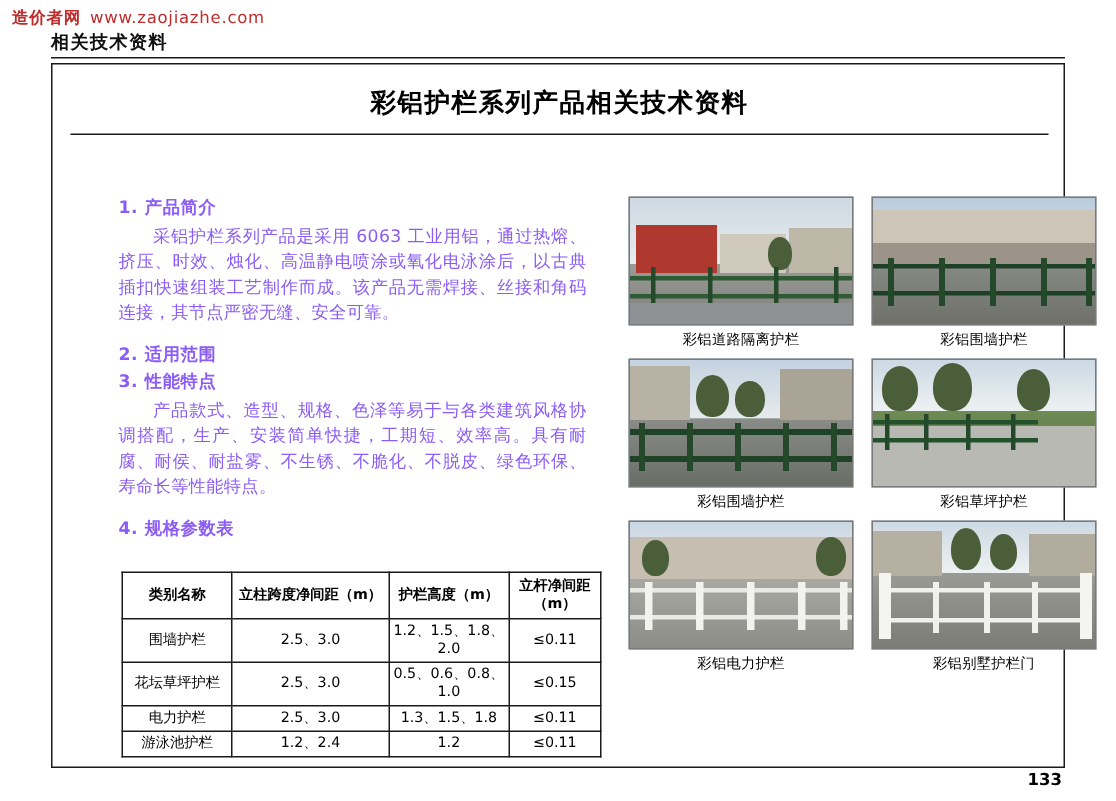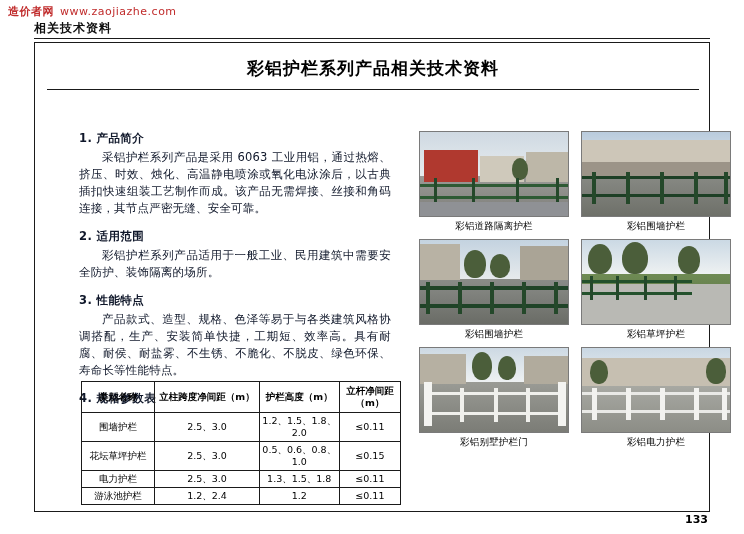--- a/index.html
+++ b/index.html
@@ -84,21 +84,21 @@
     width: 652px;
     border-top: 1px solid #1a1a1a;
   }
 
   
   .left-col {
     position: absolute;
     left: 44px;
     top: 88px;
     width: 312px;
-    color: #0f172a;
+    color: #8b5cf6;
   }
   .sec-head {
     font-size: 11.5px;
     font-weight: bold;
     margin: 0 0 3px 0;
     letter-spacing: 0.4px;
   }
   .sec-body {
     font-size: 11.5px;
     line-height: 17px;
@@ -209,21 +209,20 @@
 
   <div class="doc-box">
     <div class="doc-title">彩铝护栏系列产品相关技术资料</div>
     <div class="title-rule"></div>
 
     <div class="left-col">
       <p class="sec-head">1. 产品简介</p>
       <p class="sec-body">采铝护栏系列产品是采用 6063 工业用铝，通过热熔、挤压、时效、烛化、高温静电喷涂或氧化电泳涂后，以古典插扣快速组装工艺制作而成。该产品无需焊接、丝接和角码连接，其节点严密无缝、安全可靠。</p>
 
       <p class="sec-head">2. 适用范围</p>
-      <p class="sec-body">彩铝护栏系列产品适用于一般工业、民用建筑中需要安全防护、装饰隔离的场所。</p>
 
       <p class="sec-head">3. 性能特点</p>
       <p class="sec-body">产品款式、造型、规格、色泽等易于与各类建筑风格协调搭配，生产、安装简单快捷，工期短、效率高。具有耐腐、耐侯、耐盐雾、不生锈、不脆化、不脱皮、绿色环保、寿命长等性能特点。</p>
 
       <p class="sec-head">4. 规格参数表</p>
     </div>
 
     <div class="spec-wrap">
       <table class="spec">
         <thead>
@@ -337,53 +336,53 @@
             <div class="post" style="left:62px;top:36px;width:3px;height:24px;"></div>
             <div class="post" style="left:92px;top:36px;width:3px;height:24px;"></div>
           </div>
           <div class="pcap">彩铝草坪护栏</div>
         </div>
       </div>
 
       <div class="prow">
         <div class="pcell">
           <div class="pimg">
+            <div class="sky" style="background:linear-gradient(#c9d7e3,#edf0f1);height:44%;"></div>
+            <div class="ground" style="background:linear-gradient(#a8a9a3,#8c8d86);height:56%;"></div>
+            <div class="bldg" style="left:0;top:10px;width:150px;height:28px;background:#c6bfb1;"></div>
+            <div class="tree" style="left:8px;top:12px;width:18px;height:24px;"></div>
+            <div class="tree" style="left:124px;top:10px;width:20px;height:26px;"></div>
+            <div class="fence-bar" style="left:0;top:44px;width:150px;height:3px;background:#e9e9e6;"></div>
+            <div class="fence-bar" style="left:0;top:62px;width:150px;height:3px;background:#e9e9e6;"></div>
+            <div class="post" style="left:10px;top:40px;width:5px;height:32px;background:#f2f2ef;"></div>
+            <div class="post" style="left:44px;top:40px;width:5px;height:32px;background:#f2f2ef;"></div>
+            <div class="post" style="left:78px;top:40px;width:5px;height:32px;background:#f2f2ef;"></div>
+            <div class="post" style="left:112px;top:40px;width:5px;height:32px;background:#f2f2ef;"></div>
+            <div class="post" style="left:140px;top:40px;width:5px;height:32px;background:#f2f2ef;"></div>
+          </div>
+          <div class="pcap">彩铝电力护栏</div>
+        </div>
+        <div class="pcell">
+          <div class="pimg">
             <div class="sky" style="background:linear-gradient(#cdd9e3,#eef1f2);height:40%;"></div>
             <div class="ground" style="background:linear-gradient(#9a9b95,#7b7c76);height:60%;"></div>
             <div class="bldg" style="left:0;top:6px;width:46px;height:30px;background:#b6b0a2;"></div>
             <div class="bldg" style="left:104px;top:8px;width:46px;height:28px;background:#b1ab9d;"></div>
             <div class="tree" style="left:52px;top:4px;width:20px;height:28px;"></div>
             <div class="tree" style="left:78px;top:8px;width:18px;height:24px;"></div>
             <div class="post" style="left:4px;top:34px;width:8px;height:44px;background:#f4f4f1;"></div>
             <div class="post" style="left:138px;top:34px;width:8px;height:44px;background:#f4f4f1;"></div>
             <div class="fence-bar" style="left:12px;top:44px;width:126px;height:3px;background:#f0f0ec;"></div>
             <div class="fence-bar" style="left:12px;top:64px;width:126px;height:3px;background:#f0f0ec;"></div>
             <div class="post" style="left:40px;top:40px;width:4px;height:34px;background:#f0f0ec;"></div>
             <div class="post" style="left:74px;top:40px;width:4px;height:34px;background:#f0f0ec;"></div>
             <div class="post" style="left:106px;top:40px;width:4px;height:34px;background:#f0f0ec;"></div>
           </div>
           <div class="pcap">彩铝别墅护栏门</div>
         </div>
-        <div class="pcell">
-          <div class="pimg">
-            <div class="sky" style="background:linear-gradient(#c9d7e3,#edf0f1);height:44%;"></div>
-            <div class="ground" style="background:linear-gradient(#a8a9a3,#8c8d86);height:56%;"></div>
-            <div class="bldg" style="left:0;top:10px;width:150px;height:28px;background:#c6bfb1;"></div>
-            <div class="tree" style="left:8px;top:12px;width:18px;height:24px;"></div>
-            <div class="tree" style="left:124px;top:10px;width:20px;height:26px;"></div>
-            <div class="fence-bar" style="left:0;top:44px;width:150px;height:3px;background:#e9e9e6;"></div>
-            <div class="fence-bar" style="left:0;top:62px;width:150px;height:3px;background:#e9e9e6;"></div>
-            <div class="post" style="left:10px;top:40px;width:5px;height:32px;background:#f2f2ef;"></div>
-            <div class="post" style="left:44px;top:40px;width:5px;height:32px;background:#f2f2ef;"></div>
-            <div class="post" style="left:78px;top:40px;width:5px;height:32px;background:#f2f2ef;"></div>
-            <div class="post" style="left:112px;top:40px;width:5px;height:32px;background:#f2f2ef;"></div>
-            <div class="post" style="left:140px;top:40px;width:5px;height:32px;background:#f2f2ef;"></div>
-          </div>
-          <div class="pcap">彩铝电力护栏</div>
-        </div>
       </div>
 
     </div>
 
   </div>
 
   <div class="page-no">133</div>
 </div>
 
 </body></html>

